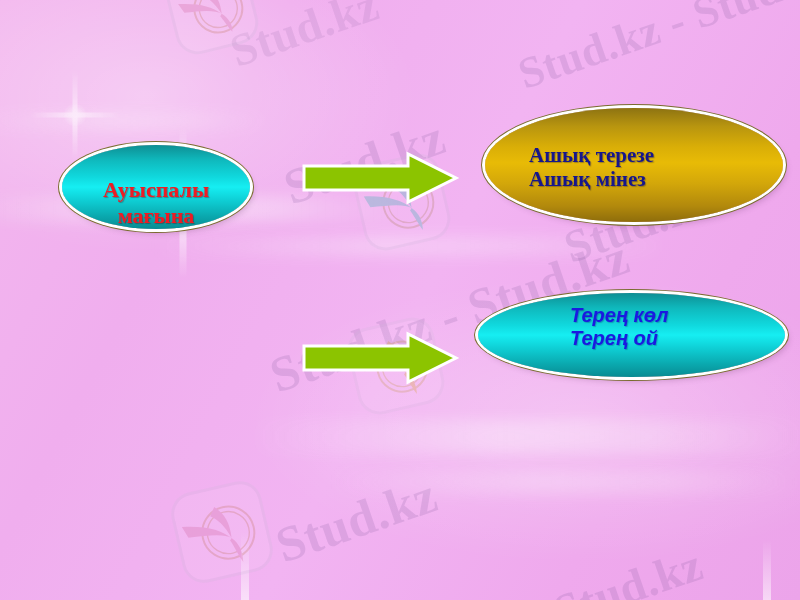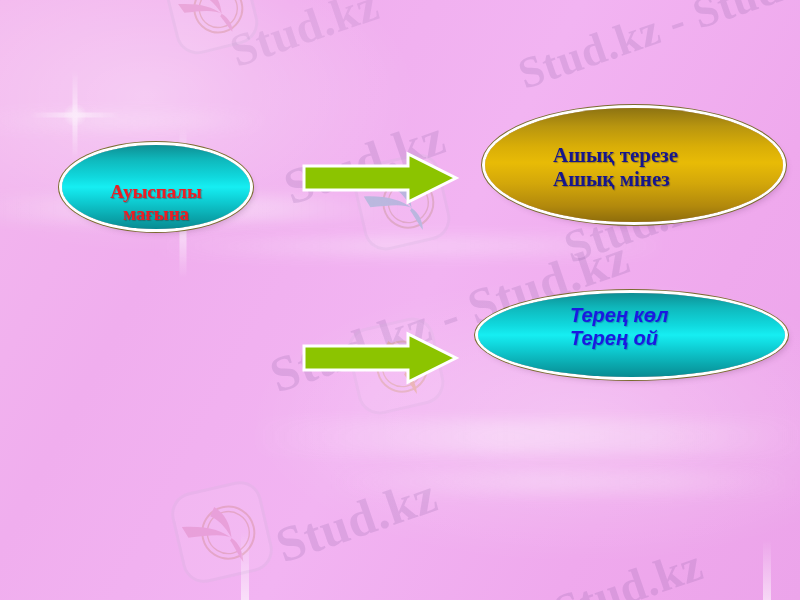--- a/index.html
+++ b/index.html
@@ -114,27 +114,27 @@
       #8d7312 0%, #b8950f 16%, #d9ae07 34%,
       #e8bb06 48%, #d3a70a 66%, #b2890c 86%, #8e6d0c 100%);
   }
 
   
   #node-auyspaly .label {
     text-align:center;
     color:#ed1c24;
     font-family:"Liberation Serif", serif;
     font-weight:bold;
-    font-size:19px;
+    font-size:22px;
     text-shadow:1px 1px 1px rgba(90,0,0,0.35);
     transform:translateY(16px);
   }
   #node-ashyq .label {
     text-align:left;
-    padding-left:68px;
+    padding-left:44px;
     color:#16168c;
     font-family:"Liberation Serif", serif;
     font-weight:bold;
     font-size:21px;
     text-shadow:1px 1px 1px rgba(0,0,60,0.30);
     transform:translateY(2px);
   }
   #node-tura .label {
     text-align:center;
     color:#ef3124;

